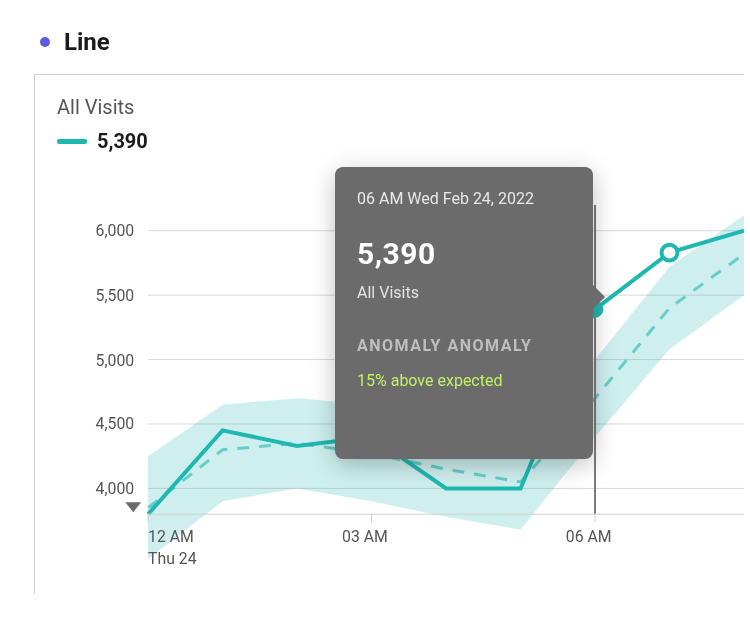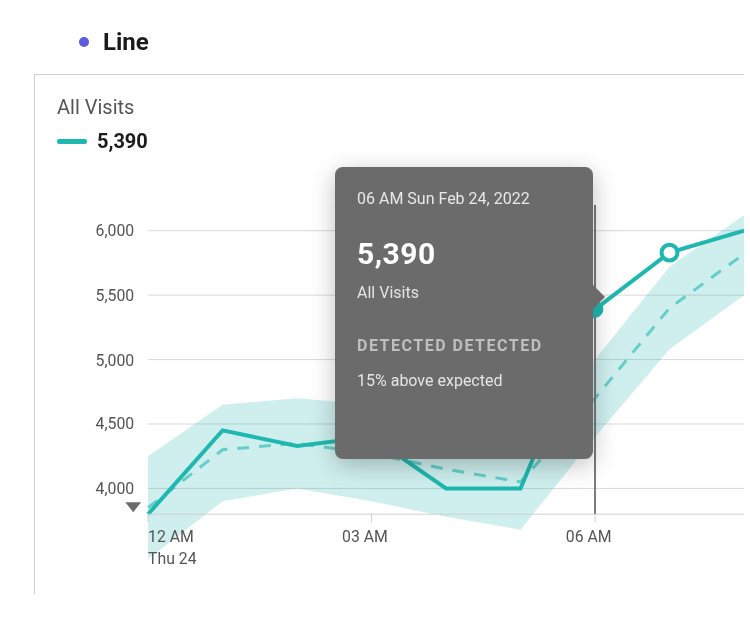--- a/index.html
+++ b/index.html
@@ -9,21 +9,20 @@
     background: #fff;
     width: 750px;
     height: 617px;
     overflow: hidden;
   }
   .header {
     display: flex;
     align-items: center;
     gap: 14px;
     padding: 28px 32px 10px 40px;
-    margin-left: 39px;
   }
   .header .dot {
     width: 10px; height: 10px; border-radius: 50%;
     background: #5c5ce0;
   }
   .header .title {
     font-size: 24px;
     font-weight: 700;
     color: #1b1b1b;
   }
@@ -94,21 +93,21 @@
     top: 118px;
     width: 0; height: 0;
     border-top: 12px solid transparent;
     border-bottom: 12px solid transparent;
     border-left: 12px solid #6b6b6b;
   }
   .tt-time { font-size: 16px; color: #e8e8e8; margin-bottom: 28px; }
   .tt-value { font-size: 30px; font-weight: 700; letter-spacing: .5px; margin-bottom: 12px; }
   .tt-label { font-size: 16px; color: #e4e4e4; margin-bottom: 34px; }
   .tt-anom { font-size: 16px; font-weight: 700; letter-spacing: 1.5px; color: #bfbfbf; margin-bottom: 16px; }
-  .tt-above { font-size: 16px; color: #e5e5e5; }
+  .tt-above { font-size: 16px; color: #bef264; }
 </style>
 </head>
 <body>
 
 <div class="header">
   <span class="dot"></span>
   <span class="title">Line</span>
 </div>
 
 <div class="panel">
@@ -160,19 +159,19 @@
         <line x1="543.5" x2="543.5" y1="330" y2="338" stroke="#cfcfcf"></line>
         <text x="514" y="358" text-anchor="start">06 AM</text>
       </g>
       <g class="xsub">
         <text x="92" y="380" text-anchor="start">Thu 24</text>
       </g>
     </svg>
   </div>
 
   <div class="tooltip">
-    <div class="tt-time">06 AM Sun Feb 24, 2022</div>
+    <div class="tt-time">06 AM Wed Feb 24, 2022</div>
     <div class="tt-value">5,390</div>
     <div class="tt-label">All Visits</div>
-    <div class="tt-anom">DETECTED DETECTED</div>
+    <div class="tt-anom">ANOMALY ANOMALY</div>
     <div class="tt-above">15% above expected</div>
   </div>
 </div>
 
 </body></html>

